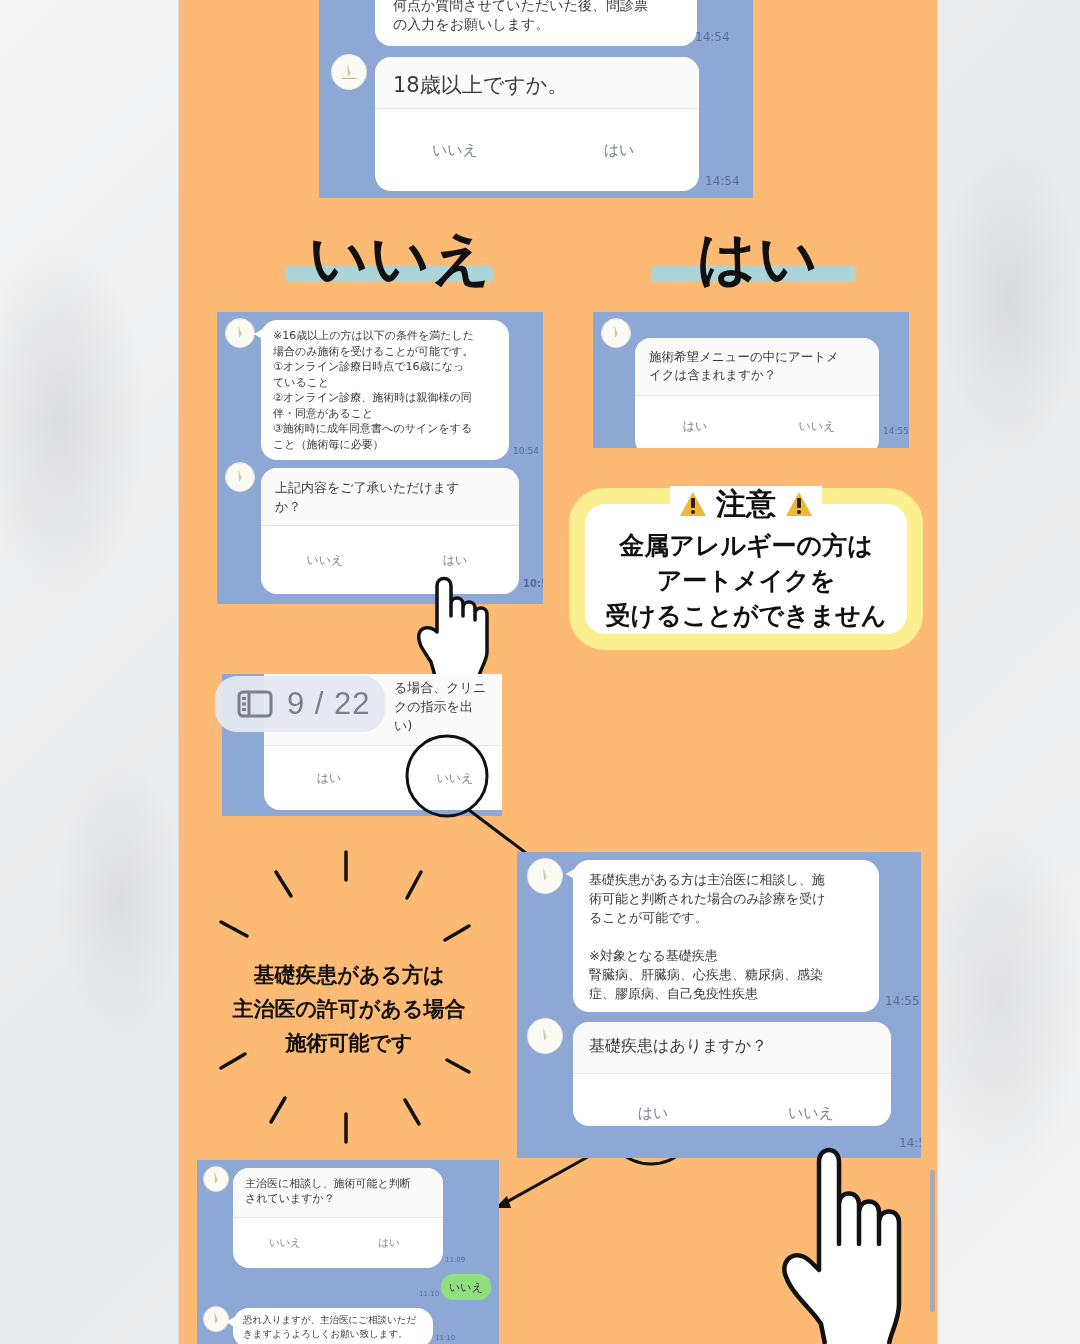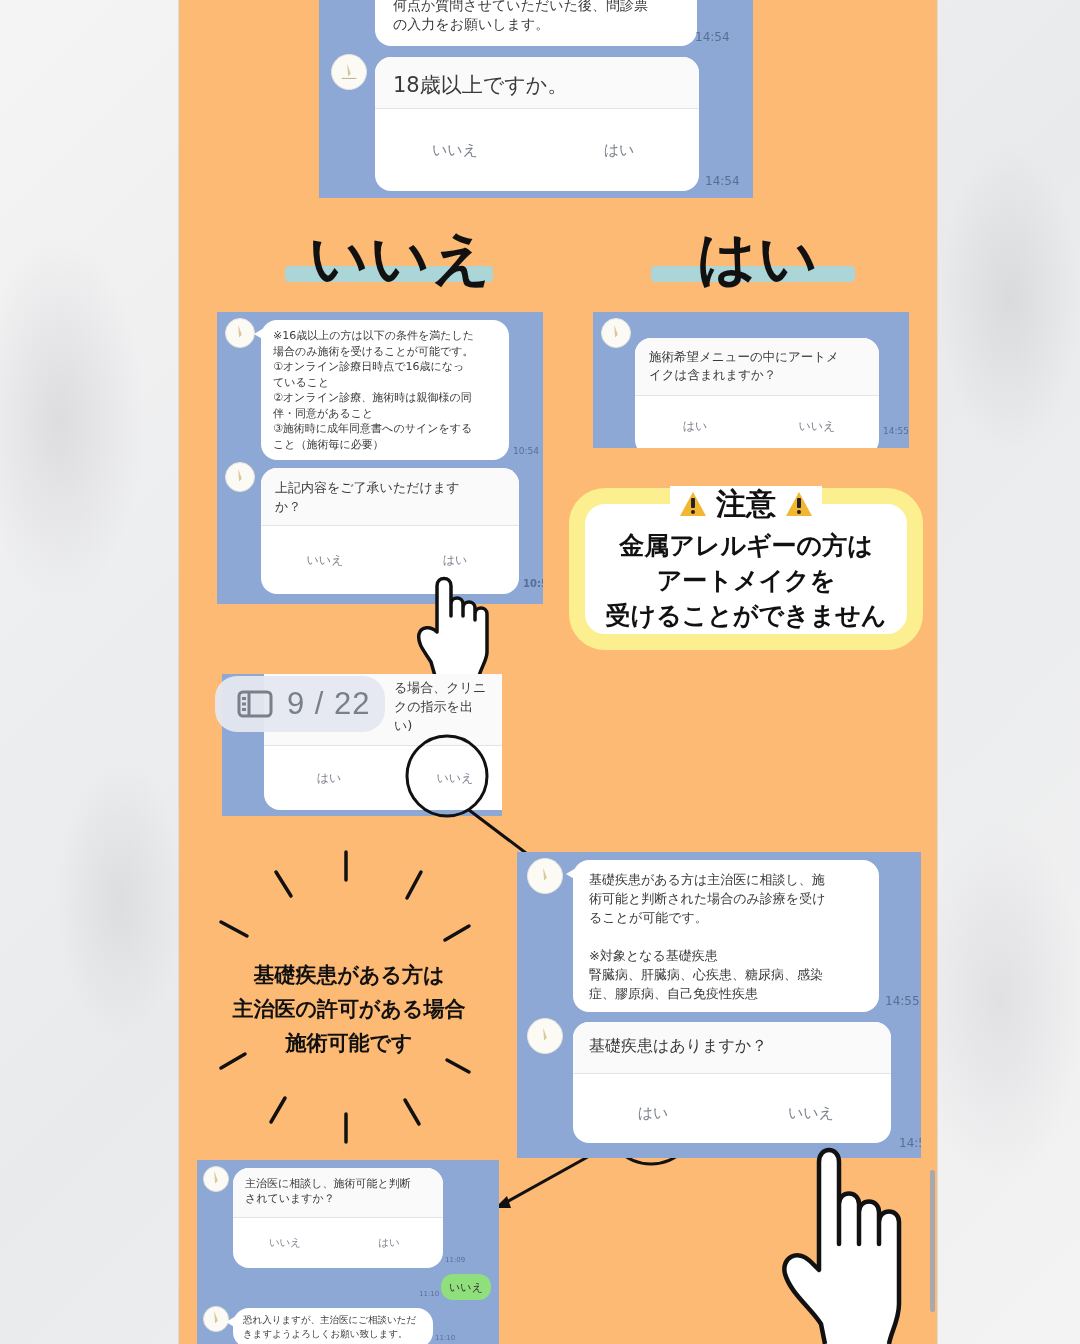--- a/index.html
+++ b/index.html
@@ -216,21 +216,21 @@
 ※対象となる基礎疾患
 腎臓病、肝臓病、心疾患、糖尿病、感染
 症、膠原病、自己免疫性疾患</div>
     </div>
     <div class="ts" style="left:368px; top:142px;">14:55</div>
     <div class="avatar" style="left:10px; top:166px;">
       <svg viewBox="0 0 24 24">
           <path d="M10 3 L14 14 L11 17 Z" fill="#d8c99a"></path>
         </svg>
     </div>
-    <div class="bubble" style="left:56px; top:170px; width:318px; height:121px;">
+    <div class="bubble" style="left:56px; top:170px; width:318px; height:104px;">
       <div class="card-q" style="height:52px; padding:14px 16px; font-size:16px;">基礎疾患はありますか？</div>
       <div class="opt" style="left:30px; width:100px; top:82px; font-size:15px;">はい</div>
       <div class="opt" style="left:188px; width:100px; top:82px; font-size:15px;">いいえ</div>
     </div>
     <div class="ts" style="left:382px; top:284px;">14:5</div>
   </div>
 
   <div class="chat" style="left:18px; top:1160px; width:302px; height:184px;">
     <div class="avatar" style="left:6px; top:6px; width:26px; height:26px;">
       <svg viewBox="0 0 24 24">

